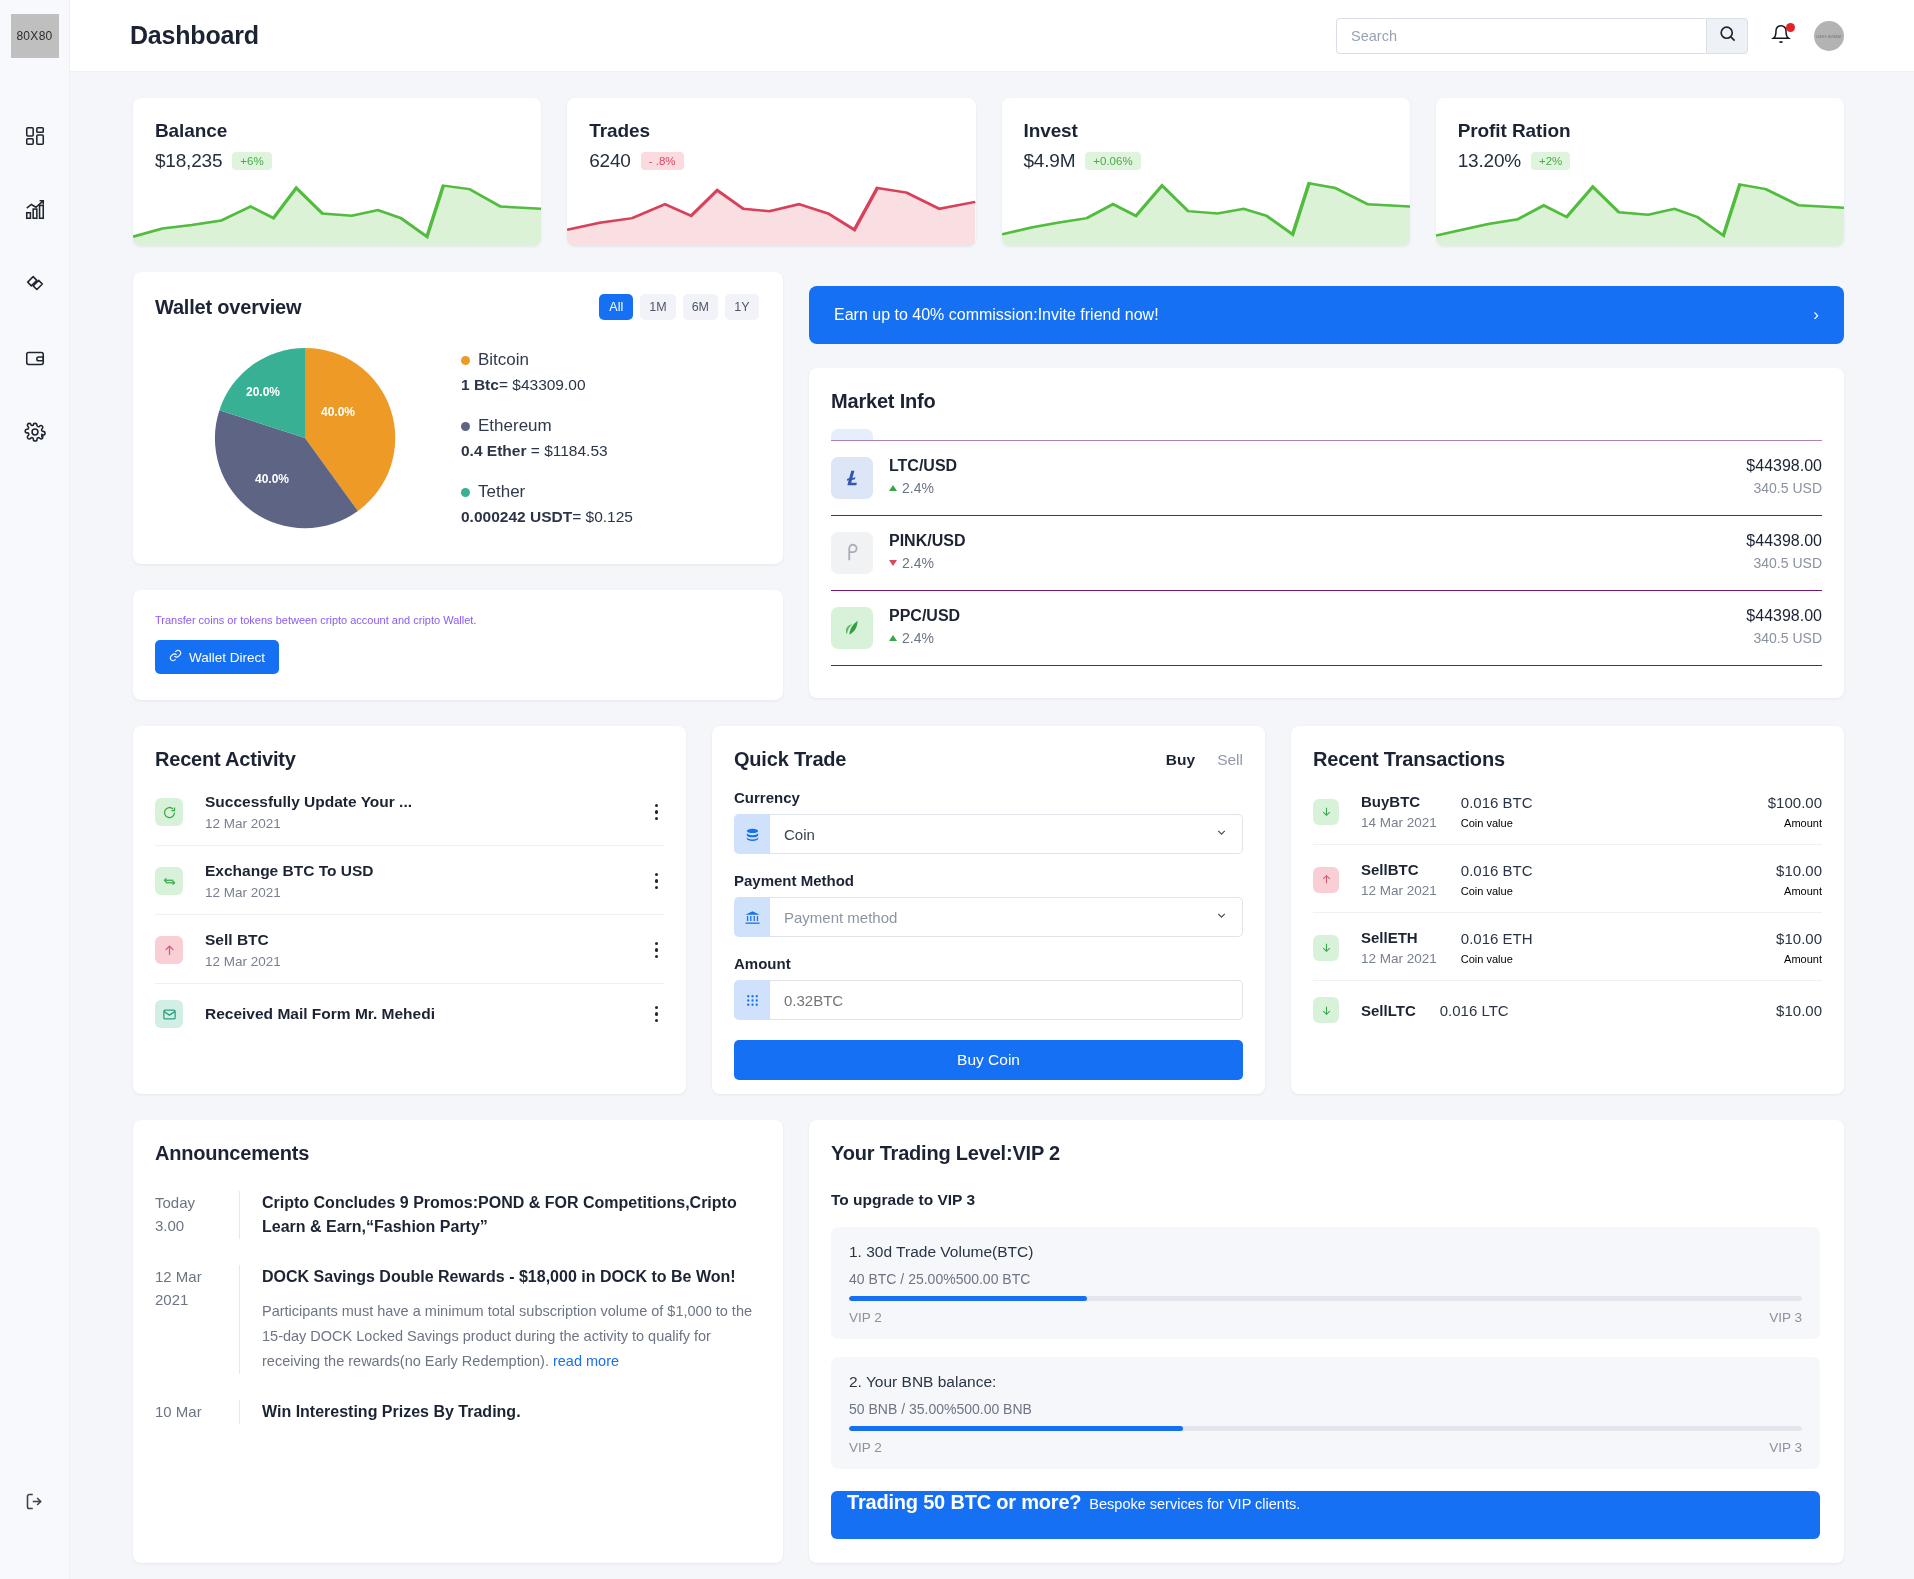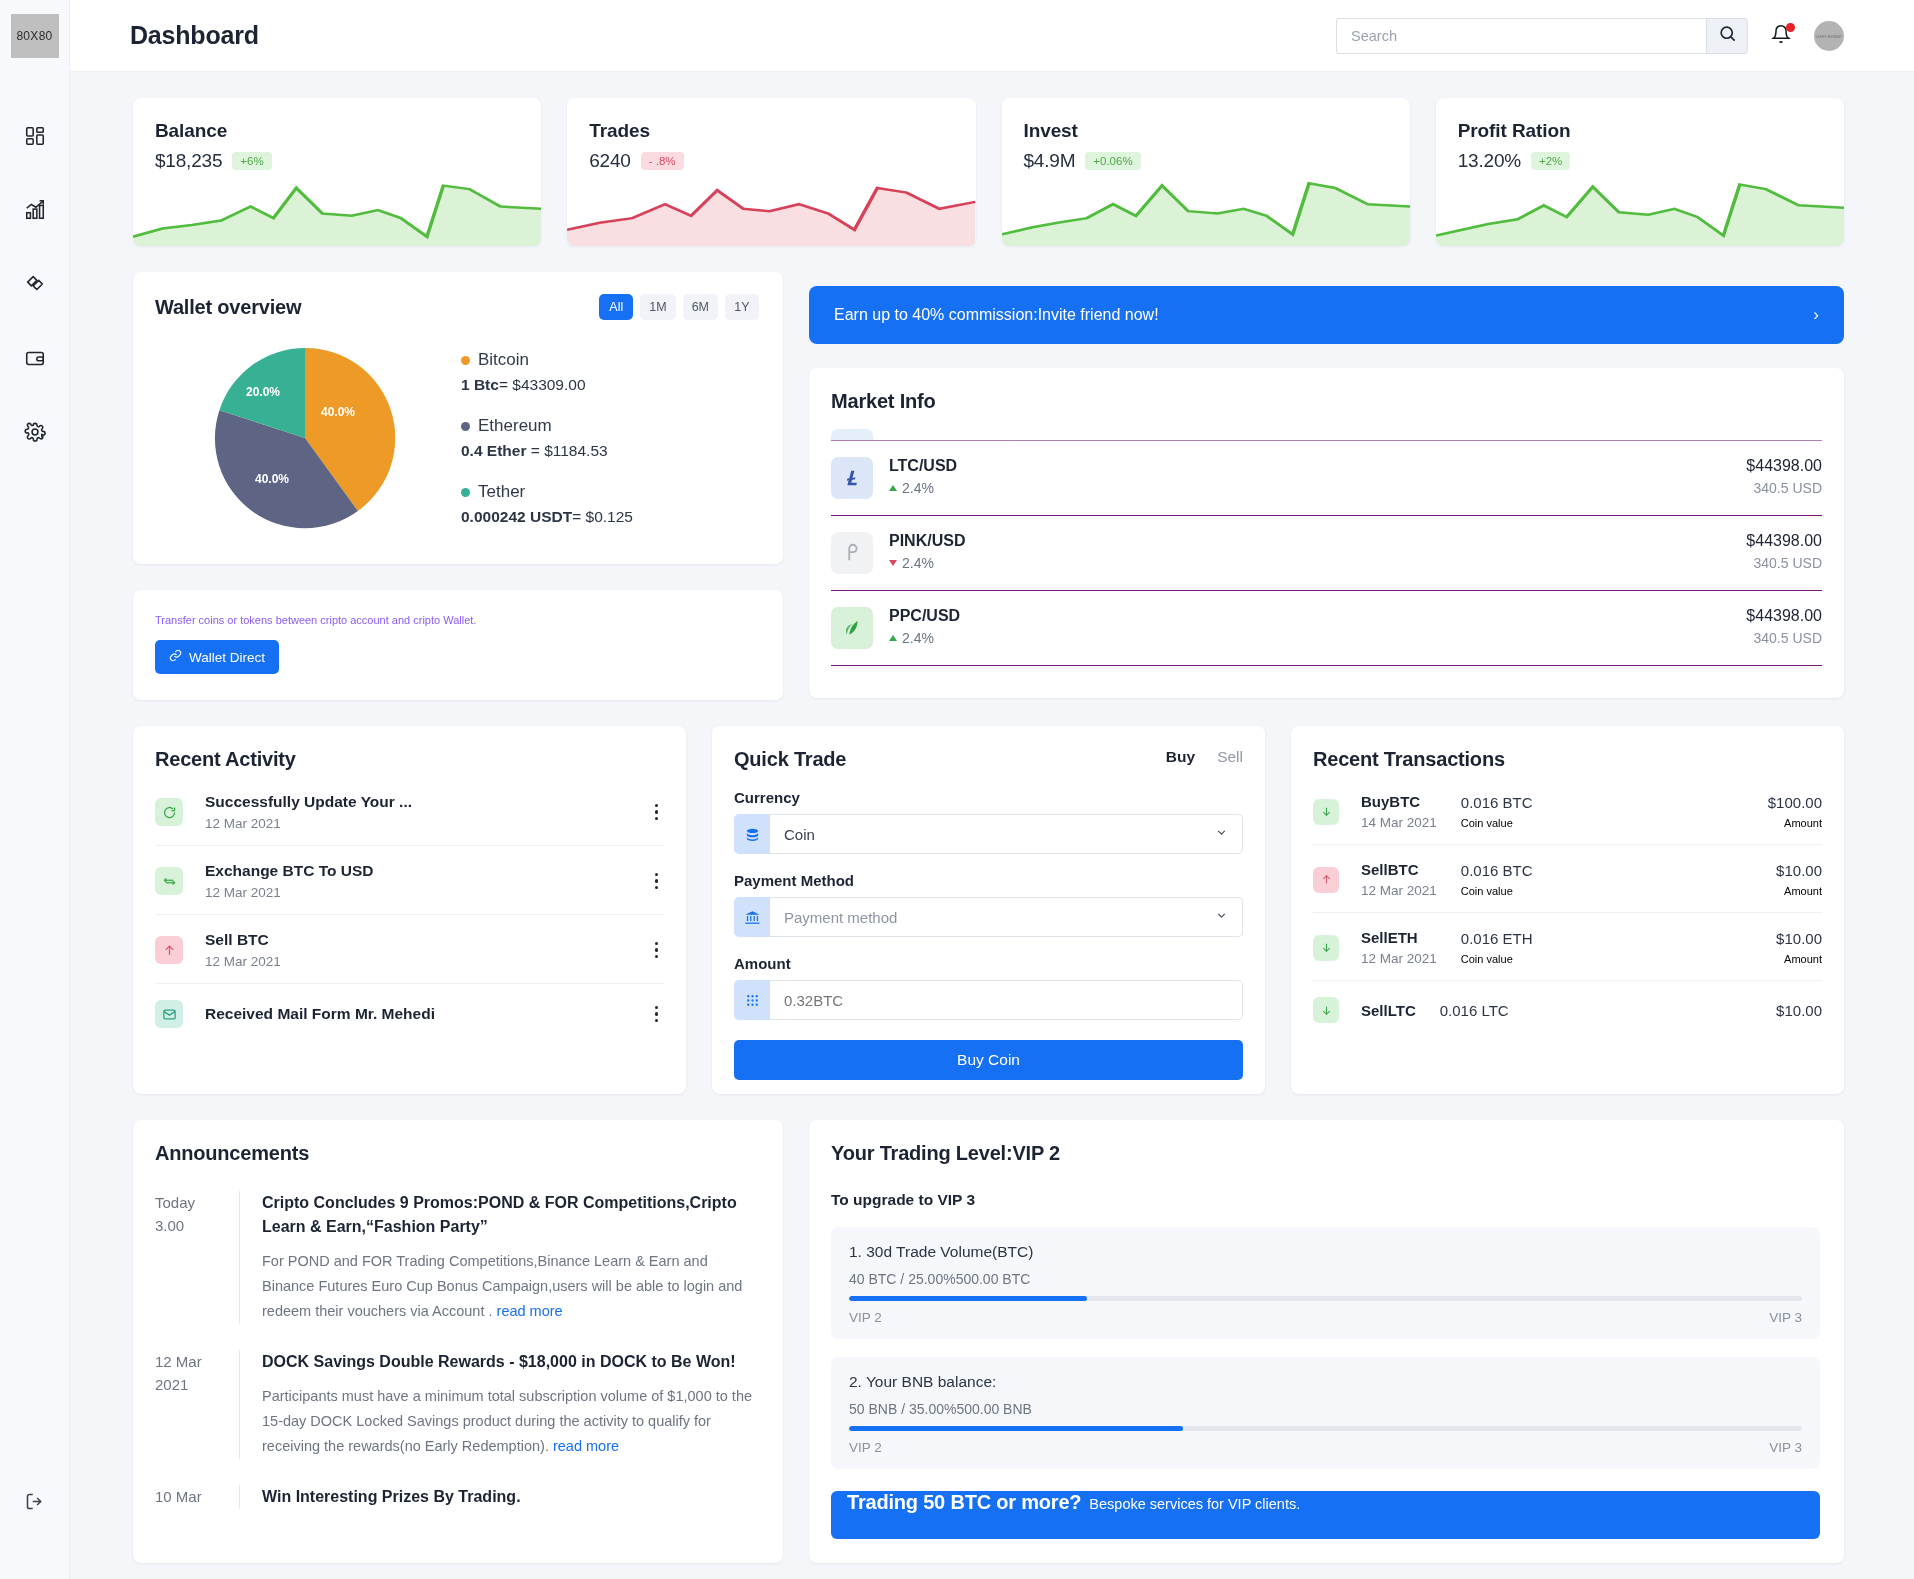--- a/index.html
+++ b/index.html
@@ -143,21 +143,21 @@
 
   .act-row { display: flex; align-items: center; padding: 16px 0 14px 0; border-bottom: 1px solid #eef0f5; }
   .act-row:last-child { border-bottom: none; }
   .act-icon { width: 28px; height: 28px; border-radius: 6px; display: flex; align-items: center; justify-content: center; margin-right: 22px; }
   .act-title { font-size: 15.5px; font-weight: bold; color: #1c2434; }
   .act-date { font-size: 13.5px; color: #79808e; margin-top: 5px; }
   .kebab { margin-left: auto; display: flex; flex-direction: column; gap: 3px; cursor: pointer; padding: 4px 6px; }
   .kebab i { width: 3.5px; height: 3.5px; background: #20262f; border-radius: 50%; display: block; }
 
   
-  .qt-head { display: flex; }
+  .qt-head { display: flex; align-items: center; }
   .qt-tabs { margin-left: auto; display: flex; gap: 22px; }
   .qt-tab { font-size: 15.5px; color: #9099a8; cursor: pointer; }
   .qt-tab.active { color: #1c2434; font-weight: bold; }
   .field-label { font-size: 15px; font-weight: bold; color: #1c2434; margin: 18px 0 8px 0; }
   .input-group { display: flex; height: 40px; }
   .input-addon {
     width: 36px; background: #cfe1fb; border-radius: 5px 0 0 5px;
     display: flex; align-items: center; justify-content: center;
   }
   .input-main {
@@ -767,24 +767,20 @@
         <div class="card ann-card">
           <div class="panel-title">Announcements</div>
 
           <div class="ann-item">
             <div class="ann-date">
               <div>Today</div>
               <div>3.00</div>
             </div>
             <div class="ann-body">
               <div class="ann-title">Cripto Concludes 9 Promos:POND &amp; FOR Competitions,Cripto Learn &amp; Earn,“Fashion Party”</div>
-              <div class="ann-text">
-                <span>For POND and FOR Trading Competitions,Binance Learn &amp; Earn and Binance Futures Euro Cup Bonus Campaign,users will be able to login and redeem their vouchers via Account .</span>
-                <span class="read-more">read more</span>
-              </div>
             </div>
           </div>
 
           <div class="ann-item">
             <div class="ann-date">
               <div>12 Mar</div>
               <div>2021</div>
             </div>
             <div class="ann-body">
               <div class="ann-title">DOCK Savings Double Rewards - $18,000 in DOCK to Be Won!</div>

